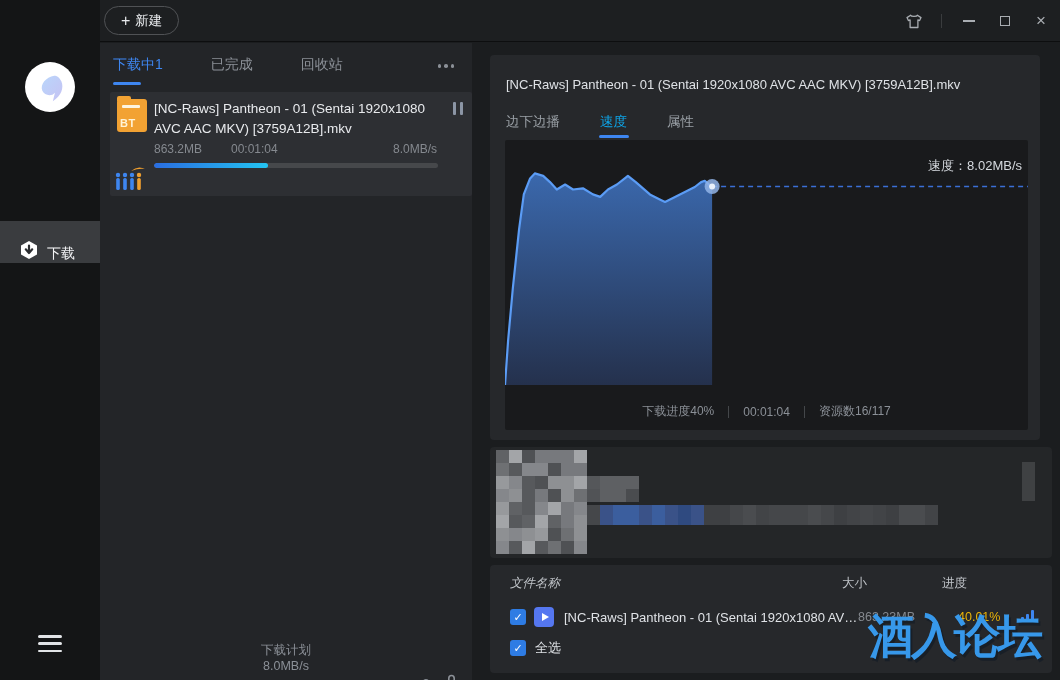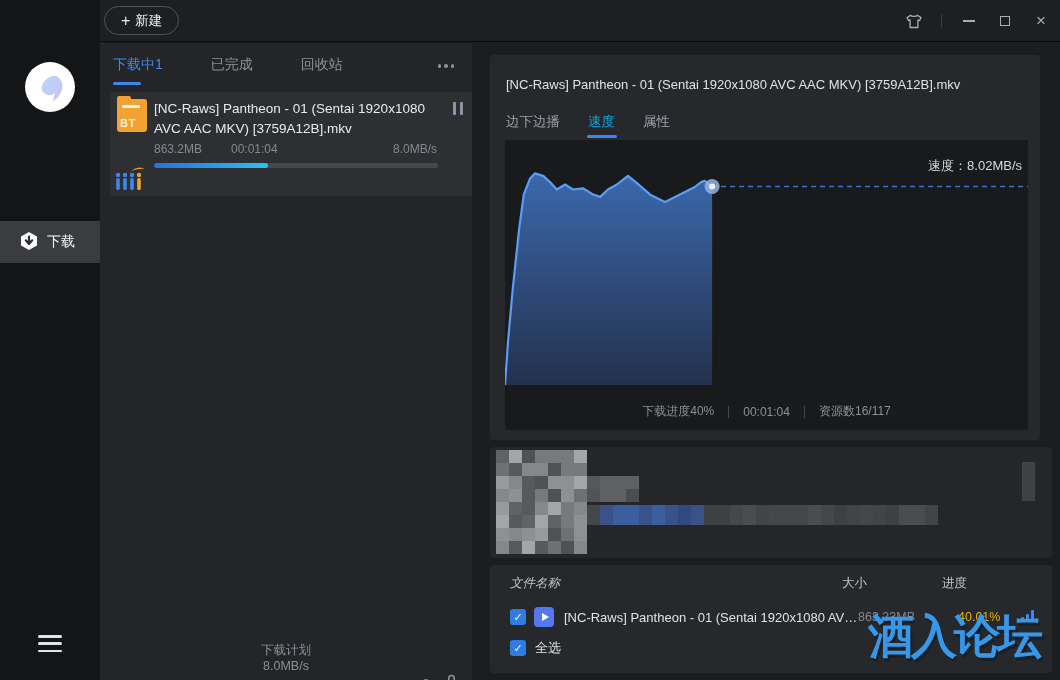--- a/index.html
+++ b/index.html
@@ -4,21 +4,21 @@
 <style>
   * { margin:0; padding:0; box-sizing:border-box; }
   html,body { width:1060px; height:680px; background:#0d0e0f; font-family:"Liberation Sans", sans-serif; }
   .app { position:relative; width:1060px; height:680px; background:#1b1d1f; overflow:hidden; }
 
   
   .sidebar { position:absolute; left:0; top:0; width:100px; height:680px; background:#141516; z-index:5; }
   .logo { position:absolute; left:25px; top:62px; width:50px; height:50px; border-radius:50%; background:#ffffff; display:flex; align-items:center; justify-content:center; }
   .nav-item { position:absolute; left:0; width:100px; height:42px; display:flex; align-items:center; gap:9px; padding-left:20px; color:#9aa0a6; font-size:14px; cursor:pointer; }
   .nav-item.active { background:#3a3c3f; color:#f2f3f5; }
-  .nav-dl { top:221px; }
+  .nav-dl { top:221px;align-items:flex-end; }
   .nav-cloud { top:264px; }
   .hamburger { position:absolute; left:38px; bottom:28px; width:24px; height:17px; display:flex; flex-direction:column; justify-content:space-between; cursor:pointer; }
   .hamburger div { height:2.5px; border-radius:2px; background:#e2e4e7; }
 
   
   .topbar { position:absolute; left:100px; top:0; width:960px; height:42px; background:#1d1f21; border-bottom:1px solid #0d0e0f; z-index:4; display:flex; align-items:center; }
   .new-btn { margin-left:4px; height:29px; padding:0 16px; border:1px solid #505255; border-radius:15px; background:transparent; color:#e8eaed; font-size:13.5px; display:flex; align-items:center; gap:5px; cursor:pointer; font-family:inherit; }
   .new-btn .plus { font-size:16px; line-height:1; }
   .win-controls { position:absolute; right:10px; top:0; height:42px; display:flex; align-items:center; gap:18px; color:#a9adb2; }
   .wc-divider { width:1px; height:14px; background:#3a3c3e; }
@@ -55,21 +55,21 @@
   .panel-status { position:absolute; left:0; bottom:0; width:100%; height:38px; display:flex; align-items:center; padding:0 14px; font-size:12.5px; color:#8b9097;flex-direction:column; }
   .ps-divider { width:1px; height:12px; background:#4a4d50; margin:0 10px; }
   .ps-icons { margin-left:auto; display:flex; align-items:center; gap:16px; }
   .ie-icon { font-family:"Liberation Serif", serif; font-style:italic; font-weight:bold; font-size:18px; color:#8b9097; line-height:1; cursor:pointer; }
 
   
   .detail { position:absolute; left:472px; top:43px; width:588px; height:637px; background:#1b1d1f; }
   .card { position:absolute; background:#26282b; border-radius:4px; }
   .card-speed { left:18px; top:12px; width:550px; height:385px; }
   .detail-title { position:absolute; left:16px; top:22px; right:14px; font-size:13px; color:#dfe2e6; white-space:nowrap; overflow:hidden; text-overflow:ellipsis; }
-  .detail-tabs { position:absolute; left:16px; top:58px; display:flex; gap:28px; font-size:13.5px; color:#9aa0a6; }
+  .detail-tabs { position:absolute; left:16px; top:58px; display:flex; gap:40px; font-size:13.5px; color:#9aa0a6; }
   .dtab { position:relative; cursor:pointer; padding-bottom:7px; }
   .dtab.active { color:#0ea5e9;font-family:Liberation Serif, serif; }
   .dtab.active::after { content:""; position:absolute; left:50%; transform:translateX(-50%); bottom:0; width:30px; height:3px; border-radius:2px; background:#3e86f0; }
 
   .chart-box { position:absolute; left:15px; top:85px; width:523px; height:290px; background:#191a1c; border-radius:2px; }
   .chart-box svg.plot { position:absolute; left:0; top:0; }
   .speed-callout { position:absolute; right:6px; top:17px; font-size:13px; color:#d5d9de; }
   .chart-stats { position:absolute; left:0; bottom:10px; width:100%; display:flex; justify-content:center; align-items:center; font-size:12px; color:#8b9097; }
   .cs-divider { width:1px; height:12px; background:#44474a; margin:0 14px; }
 

